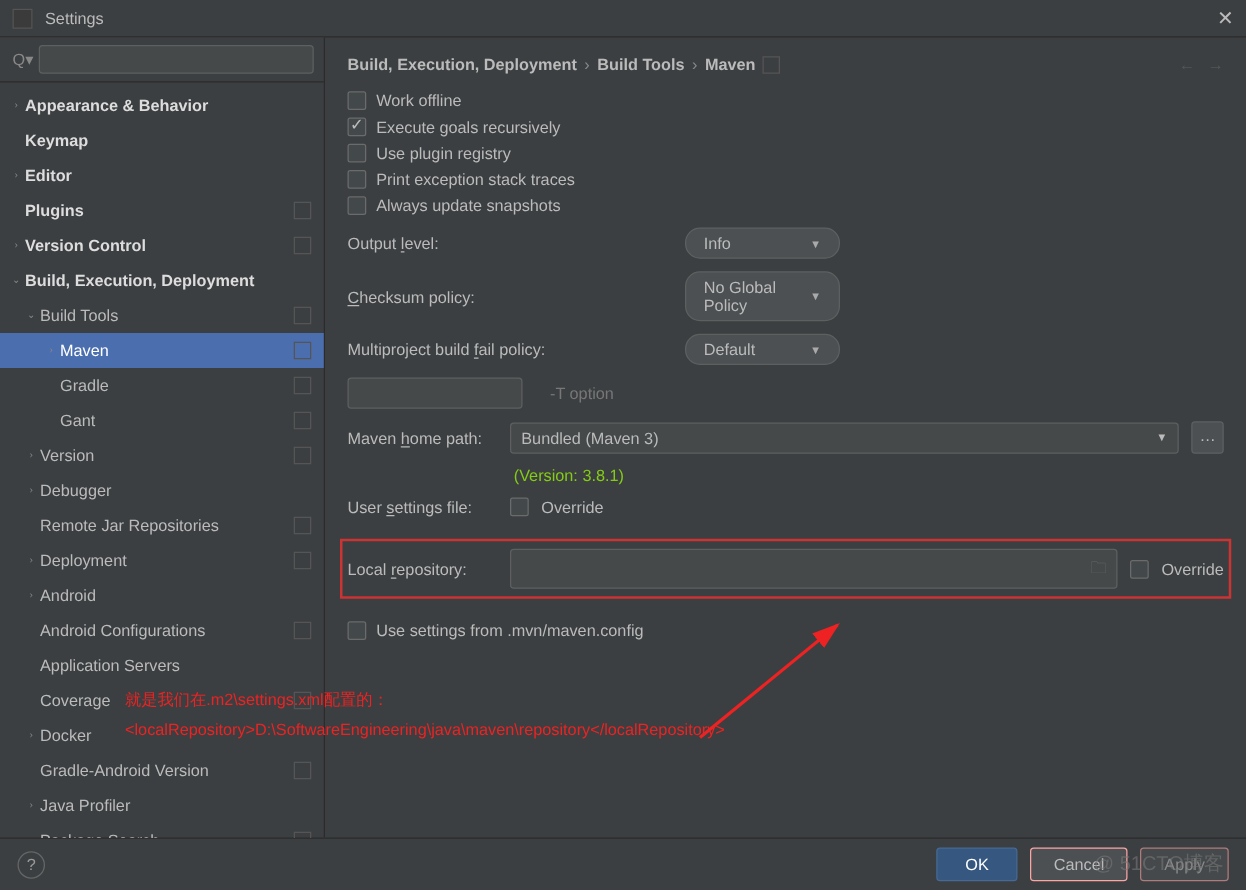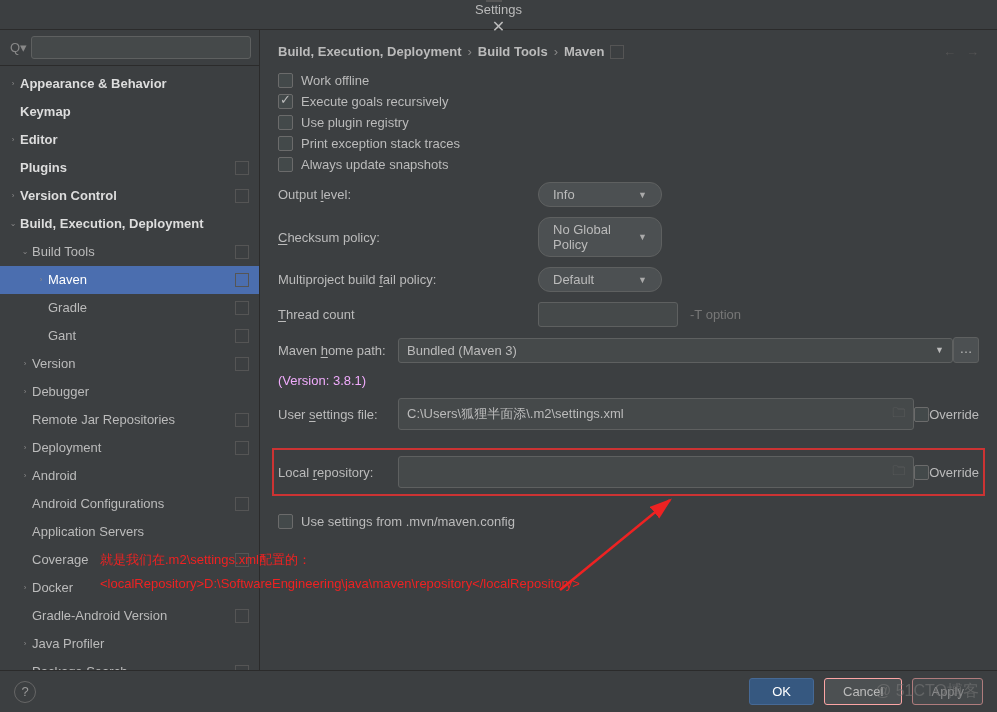--- a/index.html
+++ b/index.html
@@ -1,17 +1,17 @@
 <!DOCTYPE html>
 <html><head>
 <meta charset="utf-8">
 <style>
 * { box-sizing: border-box; margin: 0; padding: 0; font-family: "Segoe UI", Arial, sans-serif; font-size: 13px; }
 body { background: #3c3f41; color: #bbbbbb; width: 997px; height: 712px; overflow: hidden; position: relative; }
-.titlebar { height: 30px; background: #3c3f41; display: flex; align-items: center; padding: 0 10px; border-bottom: 1px solid #2b2b2b; flex-direction: column; }
+.titlebar { height: 30px; background: #3c3f41; display: flex; align-items: center; padding: 0 10px; border-bottom: 1px solid #2b2b2b; }
 .titlebar .logo { width: 16px; height: 16px; background: #3b3b3b; border: 1px solid #555; margin-right: 10px; }
 .titlebar .title { flex: 1; color: #bbbbbb; }
 .titlebar .close { color: #bbbbbb; cursor: pointer; font-size: 16px; }
 .main { display: flex; height: 640px; }
 .sidebar { width: 260px; background: #3c3f41; border-right: 1px solid #2b2b2b; display: flex; flex-direction: column; }
 .search-row { padding: 6px 8px; border-bottom: 1px solid #2b2b2b; display: flex; align-items: center; gap: 6px; }
 .search-row input { flex: 1; background: #45494a; border: 1px solid #5e6060; color: #bbb; padding: 3px 18px 3px 6px; border-radius: 3px; }
 .tree { flex: 1; overflow-y: auto; padding: 4px 0; }
 .tree-item { display: flex; align-items: center; padding: 4px 6px; cursor: pointer; line-height: 20px; }
 .tree-item.selected { background: #4b6eaf; color: #fff; }
@@ -22,32 +22,32 @@
 .indent1 { padding-left: 18px; }
 .indent2 { padding-left: 34px; }
 .content { flex: 1; padding: 14px 18px; position: relative; overflow: hidden; }
 .breadcrumb { color: #bbb; font-weight: 600; display: flex; align-items: center; gap: 6px; margin-bottom: 14px; }
 .breadcrumb .sep { color: #888; font-weight: normal; }
 .bc-mark { width: 14px; height: 14px; border: 1px solid #555; }
 .bc-nav { margin-left: auto; display: flex; gap: 10px; color: #555; font-size: 18px; }
 .check-row { display: flex; align-items: center; gap: 8px; margin: 6px 0; }
 .check-row input[type=checkbox] { appearance: none; width: 15px; height: 15px; background: #43494a; border: 1px solid #6b6b6b; border-radius: 2px; position: relative; }
 .check-row input[type=checkbox]:checked::after { content: "✓"; color: #bbb; position: absolute; top: -3px; left: 1px; font-size: 13px; }
-.form-row { display: flex; align-items: center; gap: 0; margin: 10px 0; }
+.form-row { display: flex; align-items: center; gap: 10px; margin: 10px 0; }
 .form-row .flabel { width: 260px; color: #bbb; }
 .form-row .flabel.short { width: 120px; }
 .form-row .und { text-decoration: underline; text-underline-offset: 2px; }
 .select-box { background: #4c5052; border: 1px solid #5e6060; color: #bbb; padding: 4px 14px; width: 124px; display: flex; align-items: center; justify-content: space-between; border-radius: 12px; cursor: pointer; }
 .select-box .arr { font-size: 9px; color: #aaa; }
 .textbox { background: #45494a; border: 1px solid #5e6060; color: #bbb; padding: 4px 8px; width: 140px; border-radius: 3px; }
 .long-text { flex: 1; background: #45494a; border: 1px solid #5e6060; color: #bbb; padding: 4px 8px; border-radius: 3px; display: flex; align-items: center; }
 .long-text .folder-ic { margin-left: auto; color: #666; font-size: 13px; }
 .browse-btn { width: 26px; height: 26px; background: #4c5052; border: 1px solid #5e6060; border-radius: 3px; color: #bbb; text-align: center; line-height: 22px; cursor: pointer; }
 .hint { color: #777; margin-left: 12px; }
-.version-row { color: #f0abfc; margin-bottom: 8px; margin-top: 4px; }
+.version-row { margin-left: 133px; color: #84cc16; margin-bottom: 8px; margin-top: 4px; }
 .highlight-box { border: 2px solid #cc3333; padding: 4px; margin: 18px -6px; }
 .footer { position: absolute; bottom: 0; left: 0; right: 0; height: 42px; background: #3c3f41; border-top: 1px solid #2b2b2b; display: flex; align-items: center; padding: 0 14px; gap: 10px; }
 .footer .help { width: 22px; height: 22px; border-radius: 50%; border: 1px solid #666; color: #999; text-align: center; line-height: 20px; cursor: pointer; }
 .footer .spacer { flex: 1; }
 .btn { padding: 5px 18px; border-radius: 3px; cursor: pointer; border: 1px solid #fca5a5; background: #4c5052; color: #bbb; }
 .btn.primary { background: #365880; border-color: #466995; color: #fff; padding: 5px 22px; }
 .watermark { position: absolute; right: 18px; bottom: 10px; color: #777; font-size: 16px; opacity: 0.6; }
 .annot { position: absolute; color: #ee2222; font-size: 17px; line-height: 24px; left: 100px; top: 548px; pointer-events: none; }
 .arrow-svg { position: absolute; left: 280px; top: 460px; pointer-events: none; }
 </style>
@@ -221,41 +221,36 @@
         </div>
     </div>
     <div class="form-row">
       <div class="flabel">Multiproject build <span class="und">f</span>ail policy:</div>
       <div class="select-box">
           <span>Default</span>
           <span class="arr">▼</span>
         </div>
     </div>
     <div class="form-row">
-      <div class="flabel"><span class="und">T</span>hread count</div>
       <input class="textbox" type="text" style="">
       <span class="hint">-T option</span>
     </div>
 
     <div class="form-row">
       <div class="flabel short">Maven <span class="und">h</span>ome path:</div>
       <div class="long-text" style="flex:1">
           <span>Bundled (Maven 3)</span>
           <span class="arr" style="margin-left:auto;font-size:9px">▼</span>
         </div>
       <div class="browse-btn">…</div>
     </div>
     <div class="version-row">(Version: 3.8.1)</div>
 
     <div class="form-row">
       <div class="flabel short">User <span class="und">s</span>ettings file:</div>
-      <div class="long-text">
-          <span>C:\Users\狐狸半面添\.m2\settings.xml</span>
-          <span class="folder-ic">🗀</span>
-        </div>
       <input type="checkbox" style="appearance: none; width: 15px; height: 15px; background: rgb(67, 73, 74); border: 1px solid rgb(107, 107, 107); border-radius: 2px;">
       <span>Override</span>
     </div>
 
     <div class="highlight-box">
       <div class="form-row" style="margin:2px 0">
         <div class="flabel short">Local <span class="und">r</span>epository:</div>
         <div class="long-text">
             <span class="folder-ic">🗀</span>
           </div>

